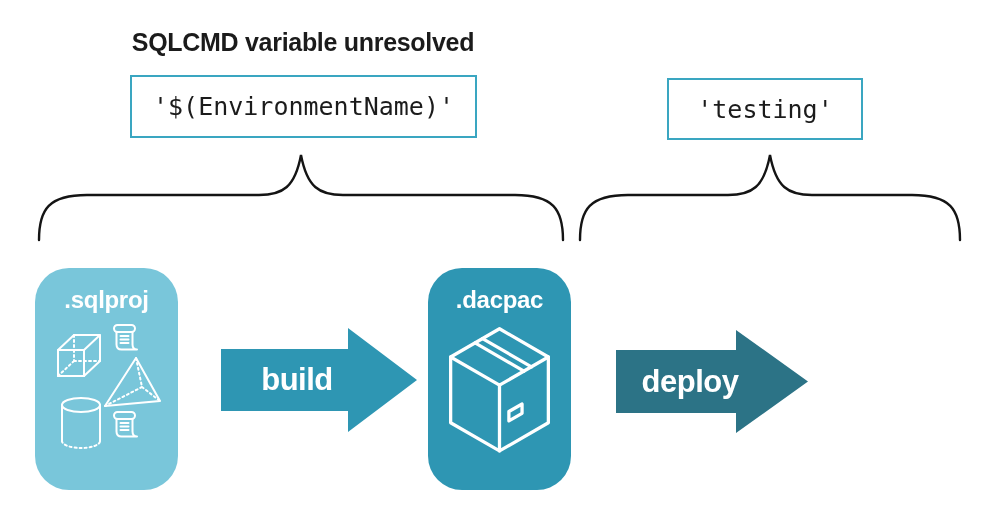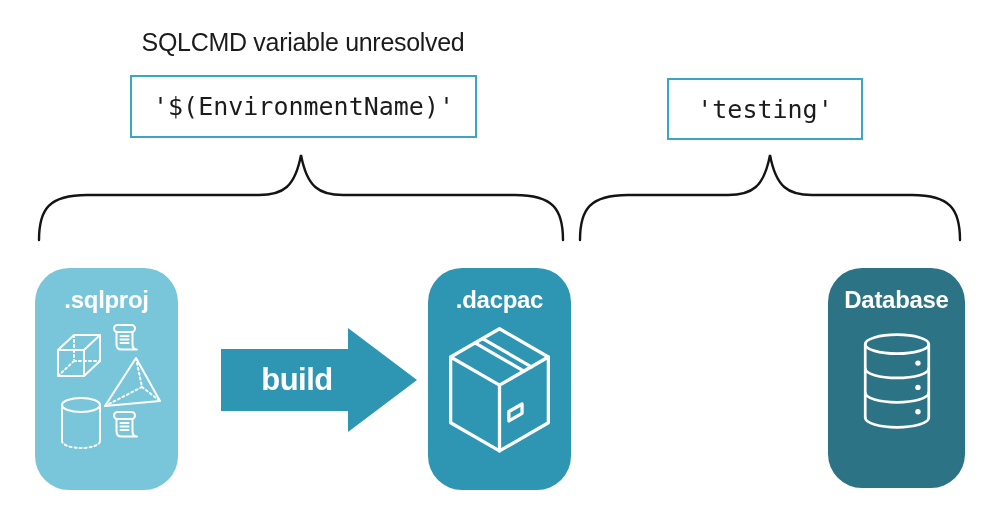--- a/index.html
+++ b/index.html
@@ -2,21 +2,21 @@
 <html style="--background: #FFFFFF; --ink: #1B1B1B; --brace-stroke: #141414; --light-blue: #79C6DA; --mid-teal: #2E96B3; --dark-teal: #2C7386; --code-border: #3AA6C1;"><head>
 <meta charset="utf-8">
 <style>
   html,body{margin:0;padding:0;background:#fff;}
   #canvas{
     position:relative;width:1000px;height:522px;background:var(--background,#fff);
     font-family:"Liberation Sans",sans-serif;overflow:hidden;
   }
   .col-title{
     position:absolute;top:28px;height:30px;line-height:28px;text-align:center;
-    font-size:25px;font-weight:400;color:var(--ink,#1b1b1b);letter-spacing:-0.3px;
+    font-size:25px;font-weight:700;color:var(--ink,#1b1b1b);letter-spacing:-0.3px;
   }
   #title-left{left:103px;width:400px;}
   #title-right{left:565px;width:400px;}
   .code-box{
     position:absolute;border:2.5px solid var(--code-border,#3aa6c1);background:#fff;
     display:flex;align-items:center;justify-content:center;box-sizing:border-box;
     font-family:"DejaVu Sans Mono","Liberation Mono",monospace;font-size:25px;color:var(--ink,#1b1b1b);
   }
   #code-left{left:130px;top:75px;width:347px;height:63px;}
   #code-right{left:667px;top:78px;width:196px;height:62px;}
@@ -122,30 +122,21 @@
       <g class="wicon" stroke-width="3.5">
         <path d="M6,34 L58,4 L110,34 L110,104 L58,134 L6,104 Z"></path>
         <path d="M6,34 L58,64 L110,34"></path>
         <path d="M58,64 L58,134"></path>
         <path d="M32,19 L84,49 M40,14.5 L92,44.5"></path>
         <path d="M68,92 L82,84 L82,94 L68,102 Z"></path>
       </g>
     </svg>
   </div>
 
+  <div id="arrow-deploy" class="arrow">
+    <svg width="192" height="103" viewBox="0 0 192 103">
+      <polygon points="0,20 120,20 120,0 192,51.5 120,103 120,83 0,83" fill="#2C7386"></polygon>
+    </svg>
+    <div class="arrow-label">deploy</div>
+  </div>
 
-  <div id="stage-database" class="stage">
-    <div class="stage-label">Database</div>
-    <svg id="database-icon" width="76" height="98" viewBox="0 0 110 145">
-      <g class="wicon" stroke-width="4">
-        <ellipse cx="55" cy="18" rx="47" ry="14"></ellipse>
-        <path d="M8,18 L8,127 M102,18 L102,127"></path>
-        <path d="M8,127 A47,14 0 0 0 102,127"></path>
-        <path d="M8,54 A47,14 0 0 0 102,54"></path>
-        <path d="M8,90 A47,14 0 0 0 102,90"></path>
-        <circle cx="86" cy="46" r="4" fill="#fff" stroke="none"></circle>
-        <circle cx="86" cy="82" r="4" fill="#fff" stroke="none"></circle>
-        <circle cx="86" cy="118" r="4" fill="#fff" stroke="none"></circle>
-      </g>
-    </svg>
-  </div>
 
 </div>
 
 </body></html>

